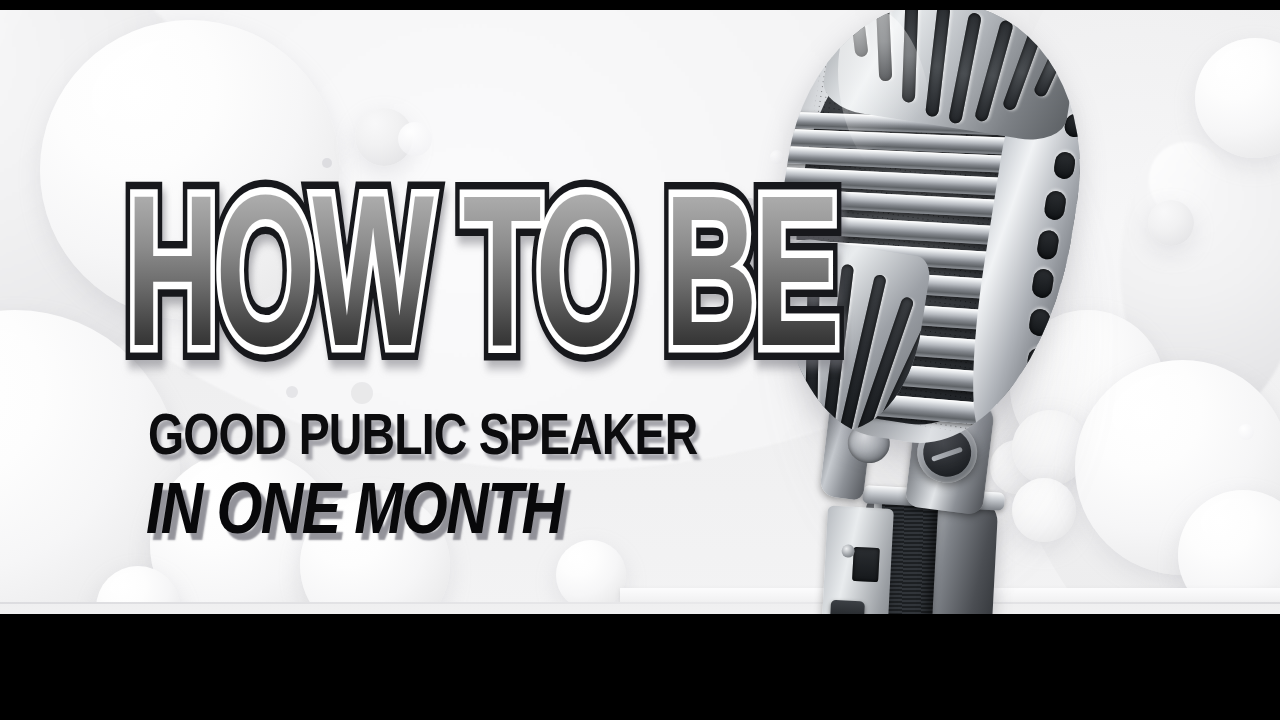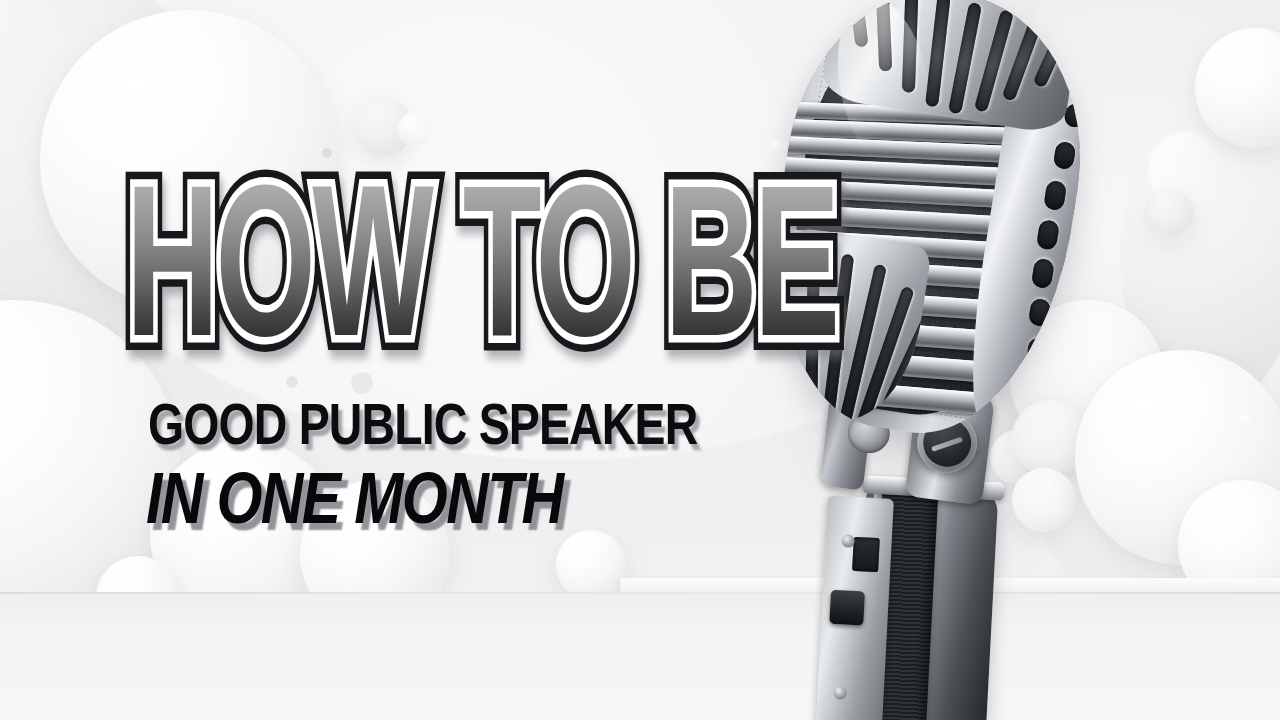--- a/index.html
+++ b/index.html
@@ -3,24 +3,25 @@
 <meta charset="utf-8">
 <style>
   html, body {
     margin: 0;
     padding: 0;
     background: #000;
   }
   #stage {
     position: relative;
     width: 1280px;
-    height: 720px;
+    height: 604px;
     overflow: hidden;
     font-family: "Liberation Sans", sans-serif;
     background: #8b5cf6;
+    margin-top: 10px;
   }
 
   
   .scene {
     position: absolute;
     inset: 0;
     overflow: hidden;
     background:
       linear-gradient(180deg, #e9e9ea 0%, #ededee 45%, #f0f0f1 70%, #f3f3f4 100%);
   }

